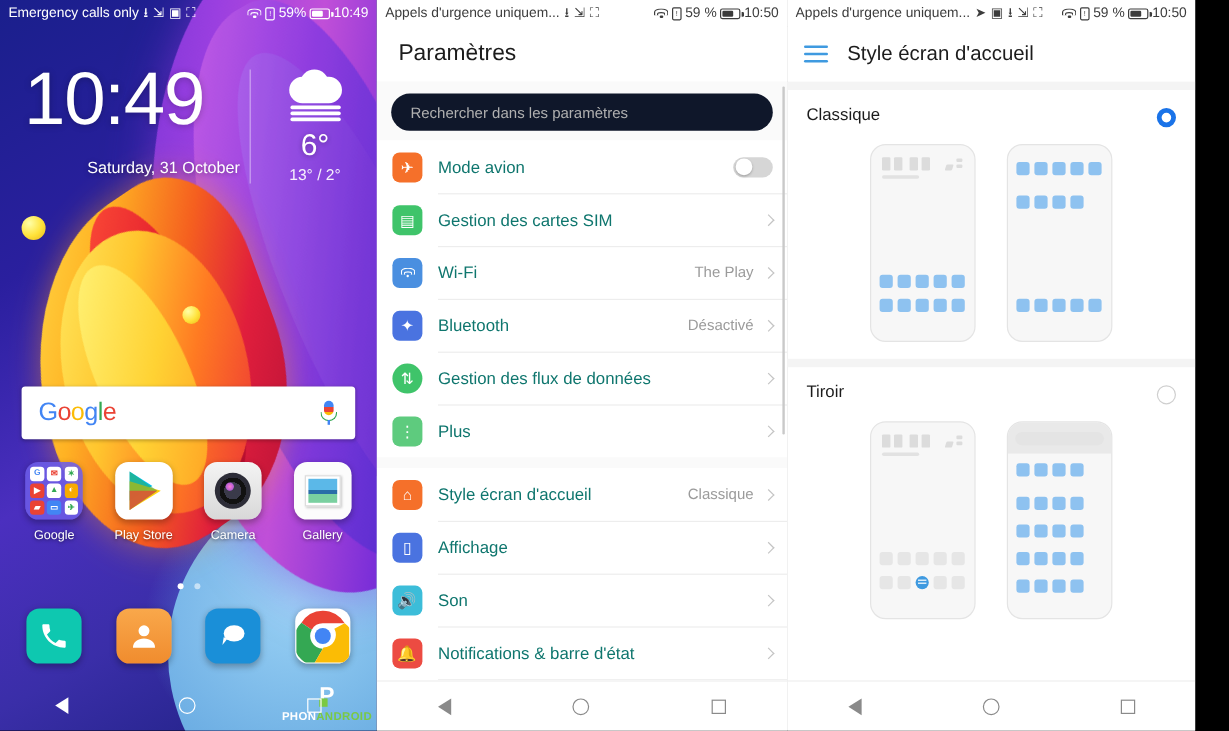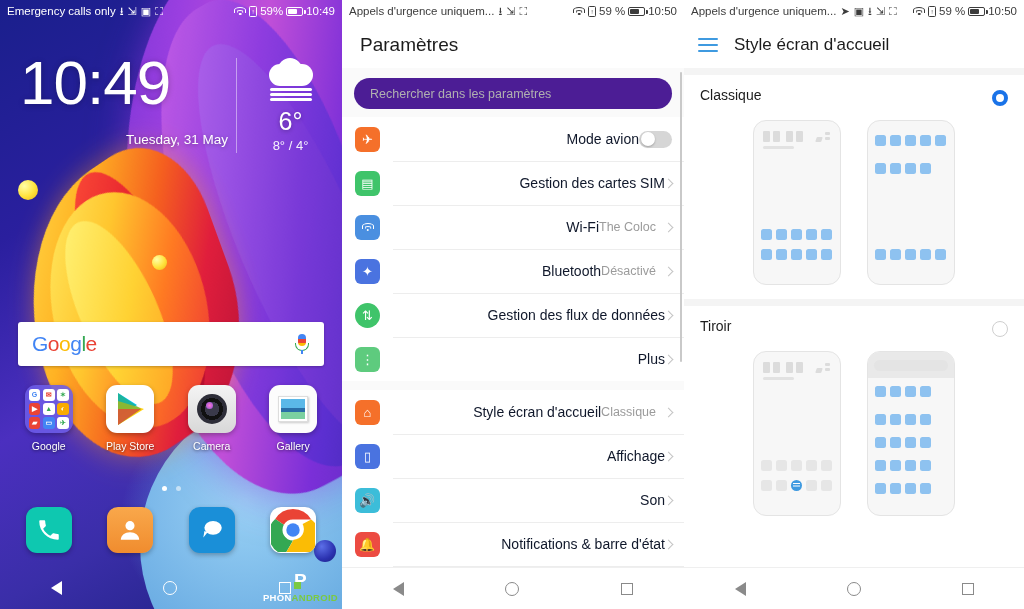--- a/index.html
+++ b/index.html
@@ -1,21 +1,21 @@
 <!DOCTYPE html>
 <html><head>
 <meta charset="utf-8">
 <style>
   * { margin:0; padding:0; box-sizing:border-box; }
   html,body { width:1024px; height:609px; overflow:hidden; background:#000; }
   body { font-family:"Liberation Sans", sans-serif; }
 
   .screens { display:flex; width:1024px; height:609px; }
   .panel { position:relative; overflow:hidden; height:609px; }
-  .panel-lock { width:342px; }
+  .panel-lock { width:314px; }
   .panel-settings { width:342px; background:#fff; }
   .panel-style { width:340px; background:#fff; }
 
   
   .statusbar {
     position:absolute; top:0; left:0; right:0; height:22px;
     display:flex; align-items:center; padding:0 7px;
     font-size:11.5px; z-index:30;
   }
   .sb-left { display:flex; align-items:center; gap:4px; flex:1; min-width:0; }
@@ -194,31 +194,31 @@
   .dark-ic { border-right-color:#fff; }
   .light-ic { border-right-color:#8a8a8a; }
 
   
   .set-title { position:absolute; top:22px; left:0; right:0; height:46px; background:#fff;
     display:flex; align-items:center; padding-left:18px; }
   .set-title span { font-size:19px; color:#1c1c1c; }
   .set-body { position:absolute; top:68px; left:0; right:0; bottom:42px;
     background:#fafafa; overflow:hidden; }
   .searchwrap { padding:10px 12px 8px 12px; background:#fafafa; }
-  .searchbox { height:31px; background:#4c1d95; border-radius:16px; display:flex;
+  .searchbox { height:31px; background:#0f172a; border-radius:16px; display:flex;
     align-items:center; padding:0 16px; font-size:12.5px; color:#b0b0b0; }
   .set-group { background:#fff; }
   .set-gap { height:9px; background:#fafafa; }
   .set-item { display:flex; align-items:center; height:44px; padding-left:13px; padding-right:12px;
     background:#fff; position:relative; }
   .set-item + .set-item::before { content:""; position:absolute; left:51px; right:0; top:0;
     height:1px; background:#ededed; }
   .si-ico { width:25px; height:25px; border-radius:6px; flex:none; margin-right:13px;
     display:flex; align-items:center; justify-content:center; color:#fff; font-size:13px; }
-  .si-label { flex:1; font-size:14px; color:#0f172a;text-align:right; }
+  .si-label { flex:1; font-size:14px; color:#0f766e; }
   .si-value { font-size:12.5px; color:#9b9b9b; margin-right:9px; }
   .chev { width:7px; height:7px; border-right:1.4px solid #c4c4c4; border-top:1.4px solid #c4c4c4;
     transform:rotate(45deg); flex:none; }
   .toggle { width:33px; height:17px; border-radius:10px; background:#d6d6d6; position:relative; flex:none; }
   .toggle .knob { position:absolute; left:1.5px; top:1.5px; width:14px; height:14px;
     border-radius:50%; background:#fff; box-shadow:0 1px 2px rgba(0,0,0,.25); }
   .scroll-track { position:absolute; right:2px; top:72px; width:2.5px; height:290px;
     background:#c9c9c9; border-radius:2px; }
 
   
@@ -302,32 +302,32 @@
             <span class="fill"></span>
           </span>
         <span>10:49</span>
       </div>
     </div>
 
     <div class="lock-clock">
       <div class="clock-row">
         <div class="clock-left">
           <div class="time">10:49</div>
-          <div class="lock-date">Tuesday, 31 May</div>
+          <div class="lock-date">Saturday, 31 October</div>
         </div>
         <div class="weather">
           <div class="cloud-icon">
             <span class="c1"></span>
               <span class="c2"></span>
             <span class="l l1"></span>
               <span class="l l2"></span>
               <span class="l l3"></span>
           </div>
           <div class="w-temp">6°</div>
-          <div class="w-range">8° / 4°</div>
+          <div class="w-range">13° / 2°</div>
         </div>
       </div>
     </div>
 
     <div class="gsearch">
       <div class="glogo"><span class="b">G</span><span class="r">o</span><span class="y">o</span><span class="b">g</span><span class="g">l</span><span class="r">e</span></div>
       <div class="mic">
         <span class="cap"></span>
           <span class="arc"></span>
           <span class="stem"></span>
@@ -486,21 +486,21 @@
         </div>
         <div class="set-item">
           <div class="si-ico" style="background:#4A8FE0">
             <span class="wifi" style="color:#fff">
                 <i></i>
                 <i></i>
                 <i></i>
               </span>
           </div>
           <div class="si-label">Wi-Fi</div>
-          <div class="si-value">The Coloc</div>
+          <div class="si-value">The Play</div>
           <div class="chev"></div>
         </div>
         <div class="set-item">
           <div class="si-ico" style="background:#4A73E0">✦</div>
           <div class="si-label">Bluetooth</div>
           <div class="si-value">Désactivé</div>
           <div class="chev"></div>
         </div>
         <div class="set-item">
           <div class="si-ico" style="background:#3FC46A;border-radius:50%">⇅</div>

